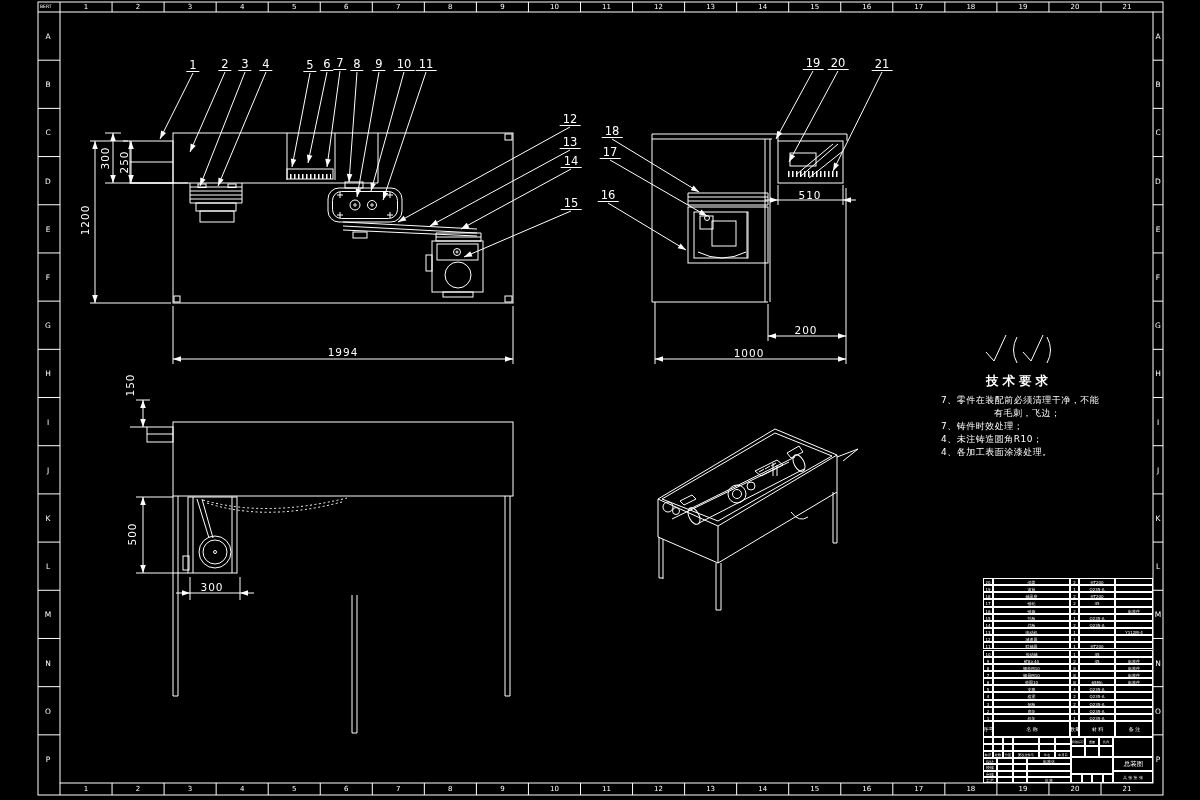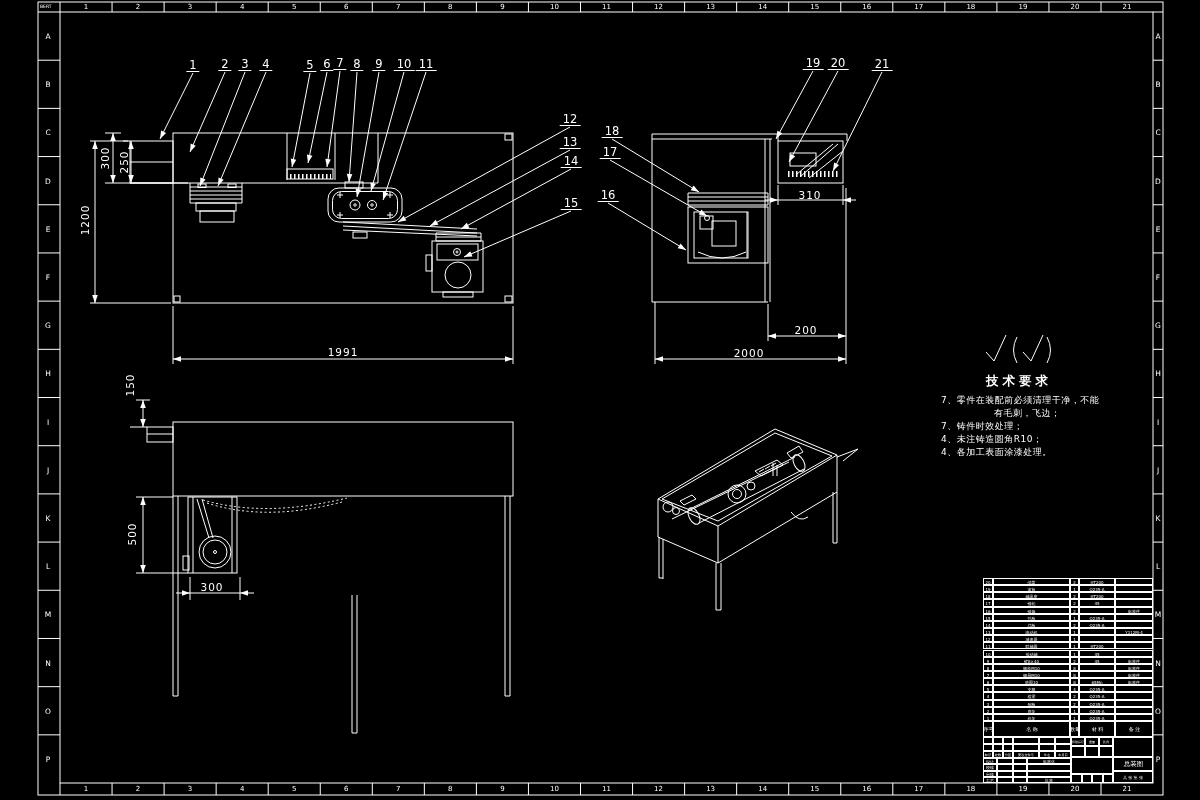--- a/index.html
+++ b/index.html
@@ -332,27 +332,27 @@
       <div class="co" style="left: 571px; top: 168px;">14</div>
       <div class="co" style="left: 571px; top: 210px;">15</div>
       <div class="co" style="left: 608px; top: 202px;">16</div>
       <div class="co" style="left: 610px; top: 159px;">17</div>
       <div class="co" style="left: 612px; top: 138px;">18</div>
       <div class="co" style="left: 813px; top: 70px;">19</div>
       <div class="co" style="left: 838px; top: 70px;">20</div>
       <div class="co" style="left: 882px; top: 71px;">21</div>
     </div>
   <div id="dims">
-      <div class="dim" style="left: 343px; top: 352px;">1991</div>
+      <div class="dim" style="left: 343px; top: 352px;">1994</div>
       <div class="dim dimv" style="left: 85px; top: 220px;">1200</div>
       <div class="dim dimv" style="left: 105px; top: 158px;">300</div>
       <div class="dim dimv" style="left: 124px; top: 162px;">250</div>
-      <div class="dim" style="left: 810px; top: 195px;">310</div>
+      <div class="dim" style="left: 810px; top: 195px;">510</div>
       <div class="dim" style="left: 806px; top: 330px;">200</div>
-      <div class="dim" style="left: 749px; top: 353px;">2000</div>
+      <div class="dim" style="left: 749px; top: 353px;">1000</div>
       <div class="dim dimv" style="left: 130px; top: 385px;">150</div>
       <div class="dim dimv" style="left: 132px; top: 534px;">500</div>
       <div class="dim" style="left: 212px; top: 587px;">300</div>
     </div>
   <div id="parts">
       <div class="cell cc" style="left: 983px; top: 578px; width: 10px; height: 7.15px; line-height: 7.15px;">20</div>
       <div class="cell cc" style="left: 993px; top: 578px; width: 77px; height: 7.15px; line-height: 7.15px;">端盖</div>
       <div class="cell cc" style="left: 1070px; top: 578px; width: 9px; height: 7.15px; line-height: 7.15px;">2</div>
       <div class="cell cc" style="left: 1079px; top: 578px; width: 36px; height: 7.15px; line-height: 7.15px;">HT200</div>
       <div class="cell cc" style="left: 1115px; top: 578px; width: 38px; height: 7.15px; line-height: 7.15px;"></div>

